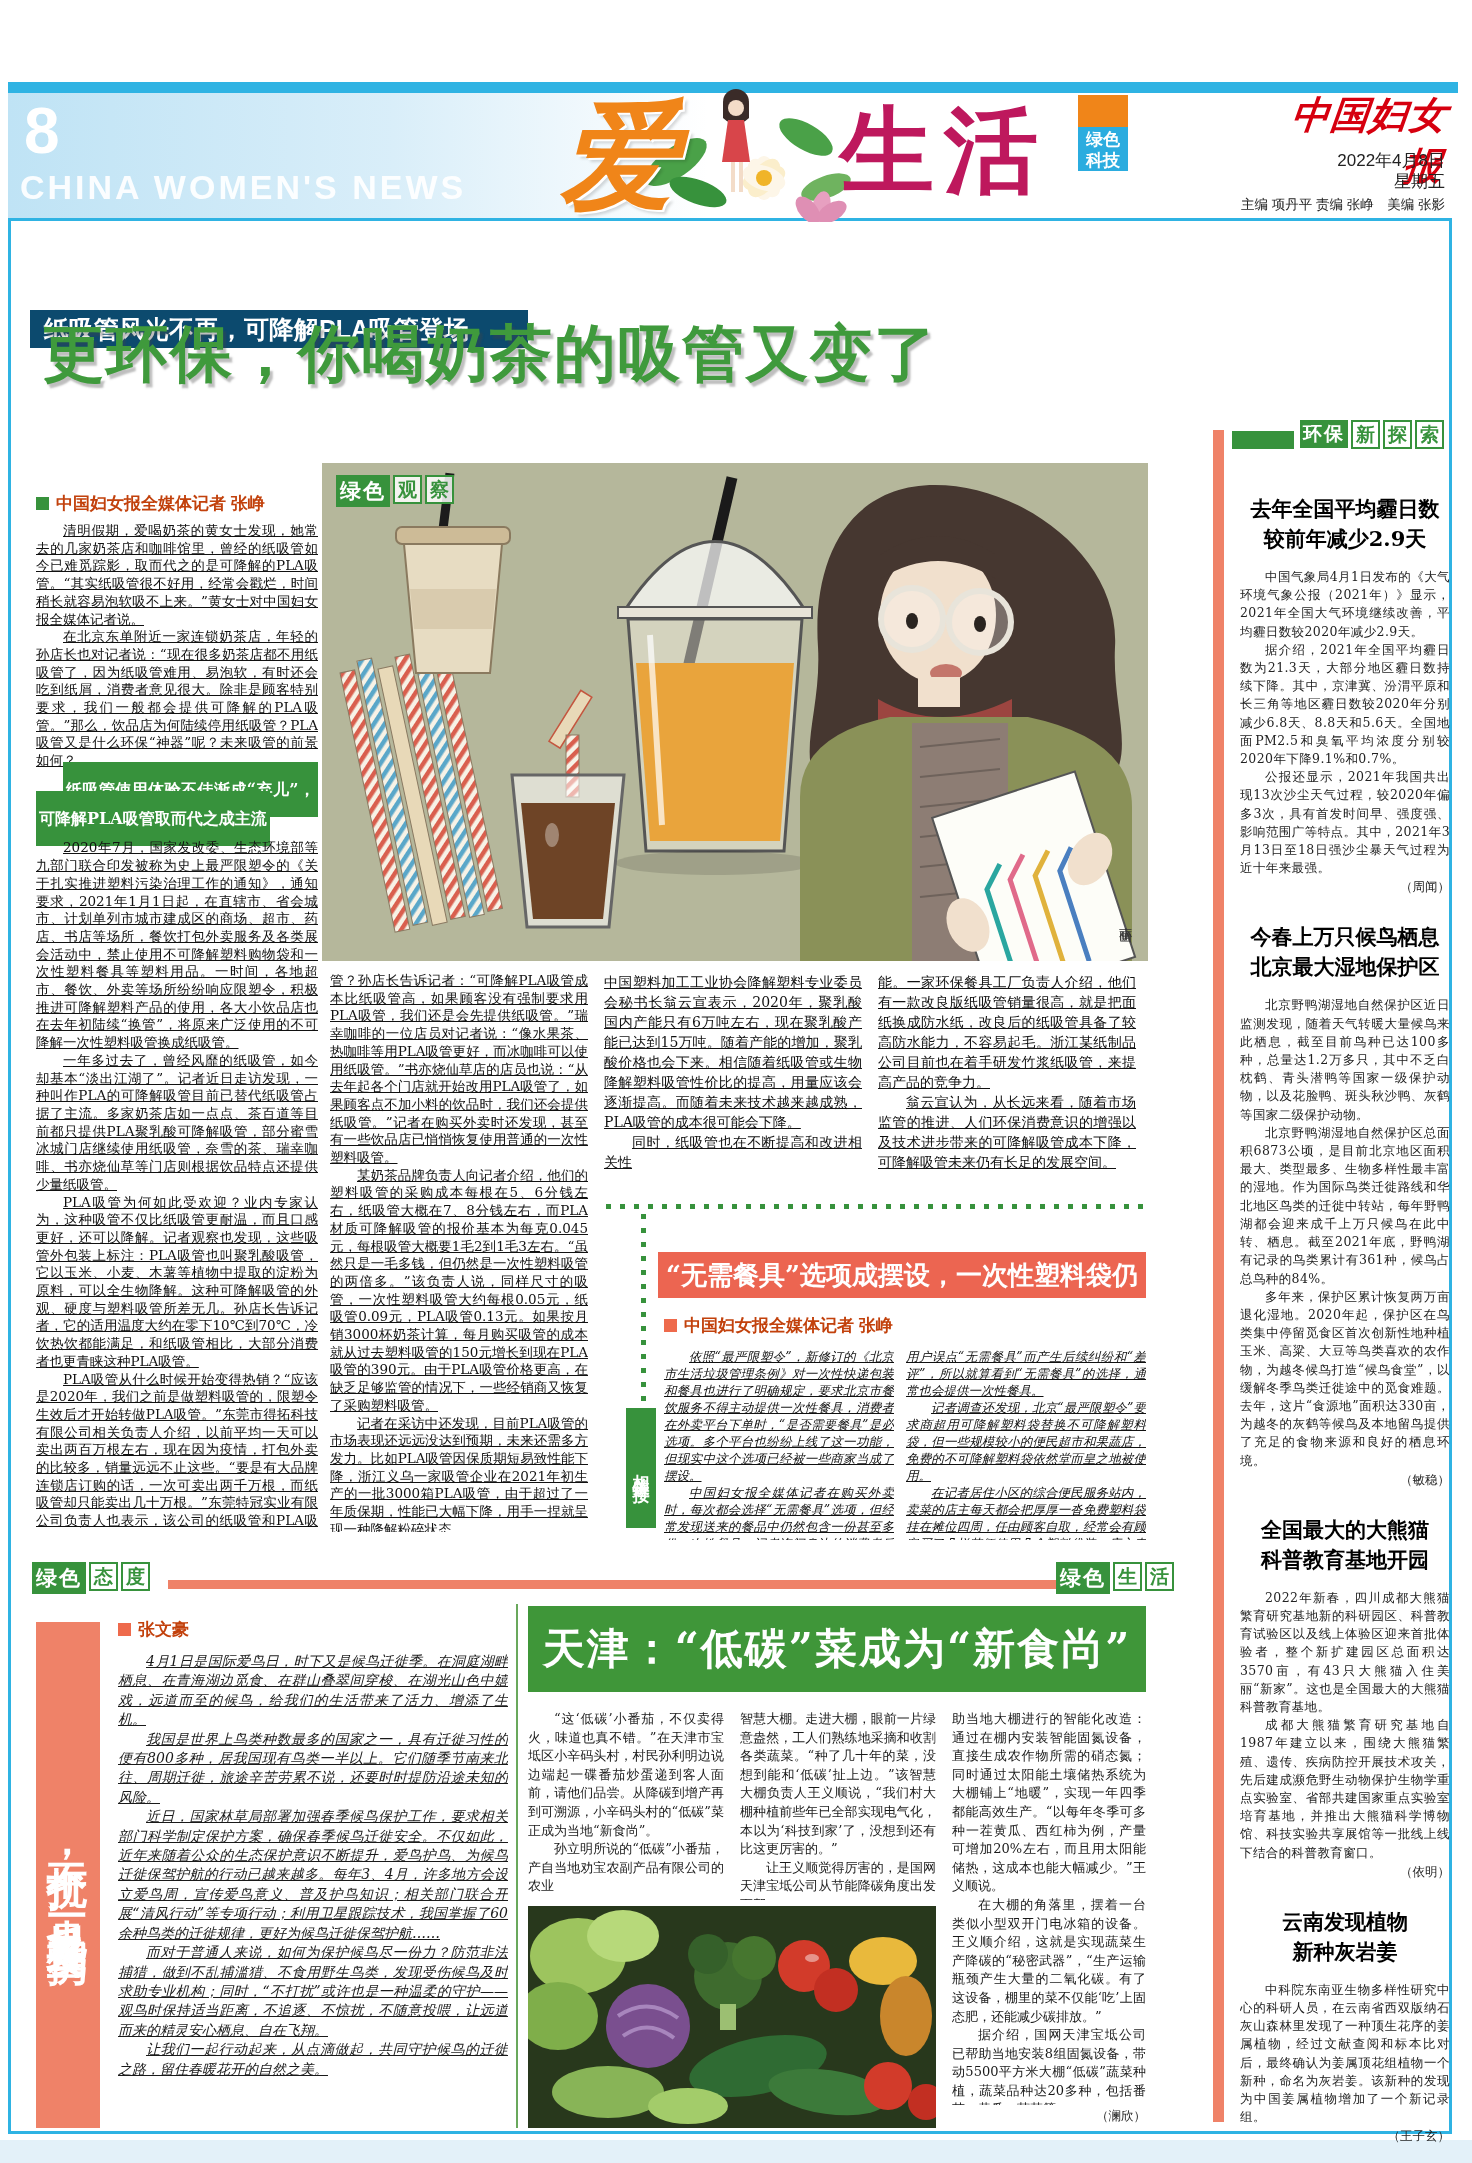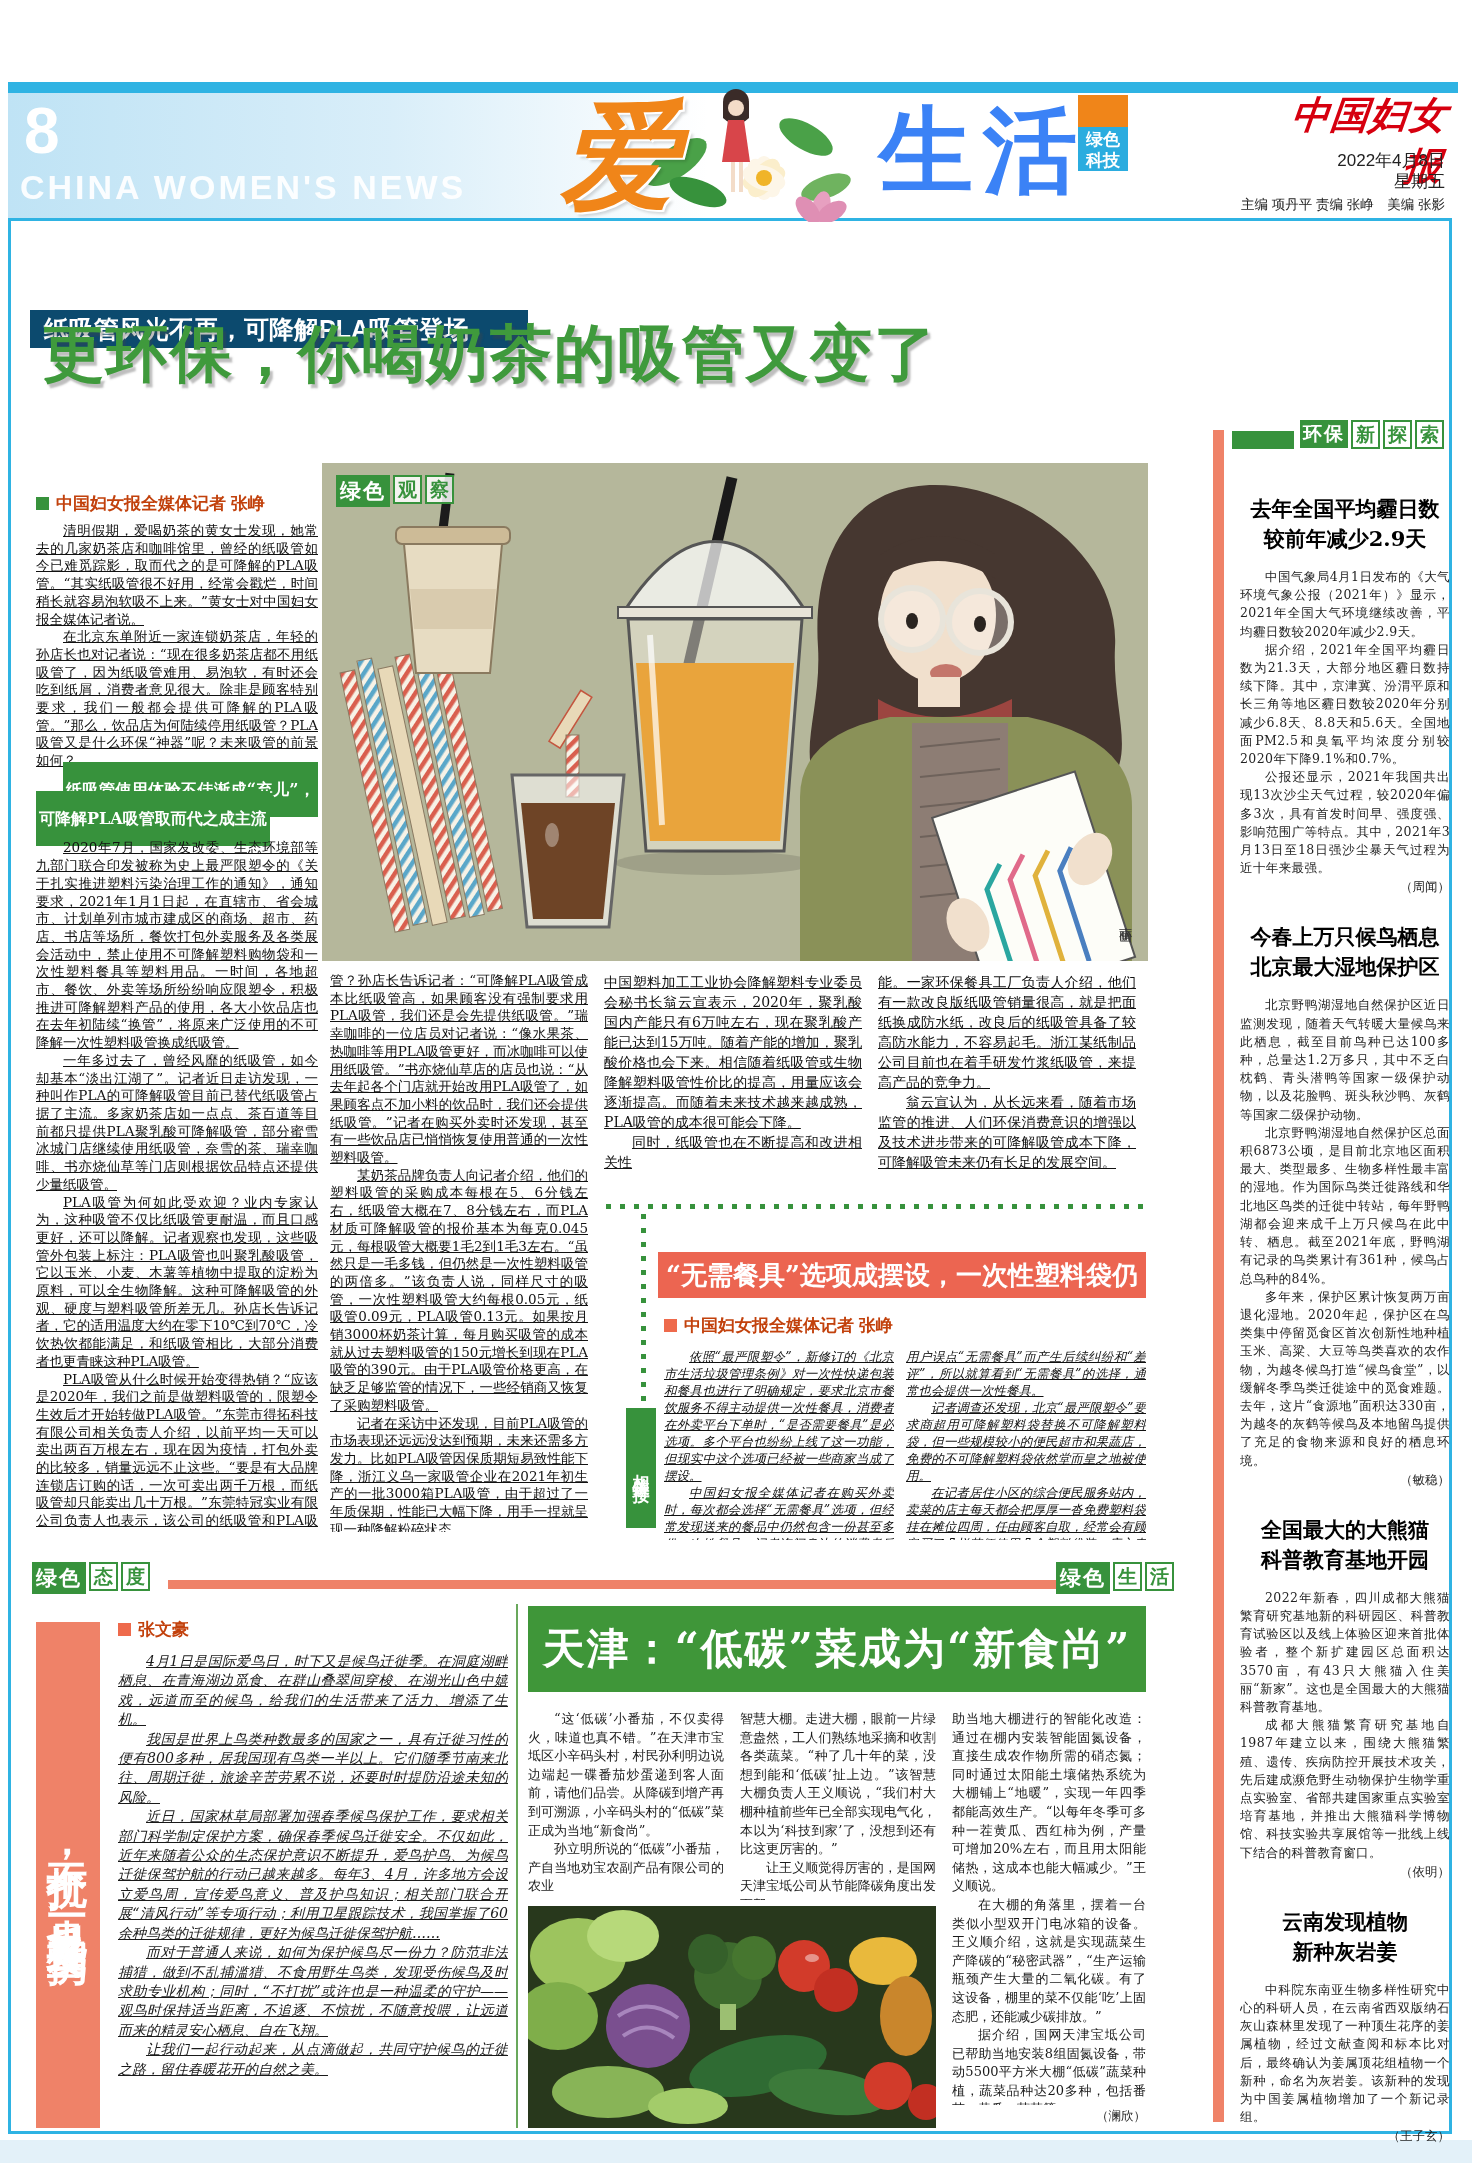--- a/index.html
+++ b/index.html
@@ -7,21 +7,21 @@
         font-family:"DejaVu Serif","Liberation Serif",serif;color:#1a1a1a;}
   .abs{position:absolute;}
   
   .band{left:8px;top:82px;width:1450px;height:11px;background:#2fb3e3;}
   .hdrblue{left:8px;top:93px;width:700px;height:125px;
            background:linear-gradient(90deg,#bfe3f5 0%,#d9eef9 55%,#ffffff 100%);}
   .pnum{left:24px;top:94px;font:bold 64px "Liberation Sans",sans-serif;color:#fff;}
   .men{left:20px;top:168px;font:bold 34px "Liberation Sans",sans-serif;color:rgba(255,255,255,.92);letter-spacing:3px;}
   .mast-love{left:560px;top:78px;font:bold italic 118px "DejaVu Serif",serif;color:#f08519;
              text-shadow:2px 2px 0 #fff,4px 4px 3px rgba(0,0,0,.15);z-index:3;}
-  .mast-life{left:840px;top:88px;font:bold 94px "Liberation Sans",sans-serif;color:#3b82f6;letter-spacing:10px;z-index:3;margin-left:39px;}
+  .mast-life{left:840px;top:88px;font:bold 94px "Liberation Sans",sans-serif;color:#be185d;letter-spacing:10px;z-index:3;}
   .tagbox{left:1078px;top:95px;width:50px;}
   .tag-orange{width:50px;height:32px;background:#f08519;}
   .tag-blue{width:50px;height:44px;background:#2bacdf;color:#fff;font:bold 17px/21px "Liberation Sans",sans-serif;
             text-align:center;padding-top:2px;box-sizing:border-box;}
   .brand{left:1255px;top:90px;width:190px;text-align:right;font:bold italic 38px "DejaVu Serif",serif;
          color:#d6000f;transform:skewX(-6deg);letter-spacing:1px;}
   .dateb{left:1290px;top:150px;width:155px;text-align:right;font-size:17px;line-height:21px;color:#222;
          font-family:"Liberation Sans",sans-serif;}
   .editors{left:1120px;top:196px;width:325px;text-align:right;font-size:13.5px;color:#222;
            font-family:"Liberation Sans",sans-serif;}

